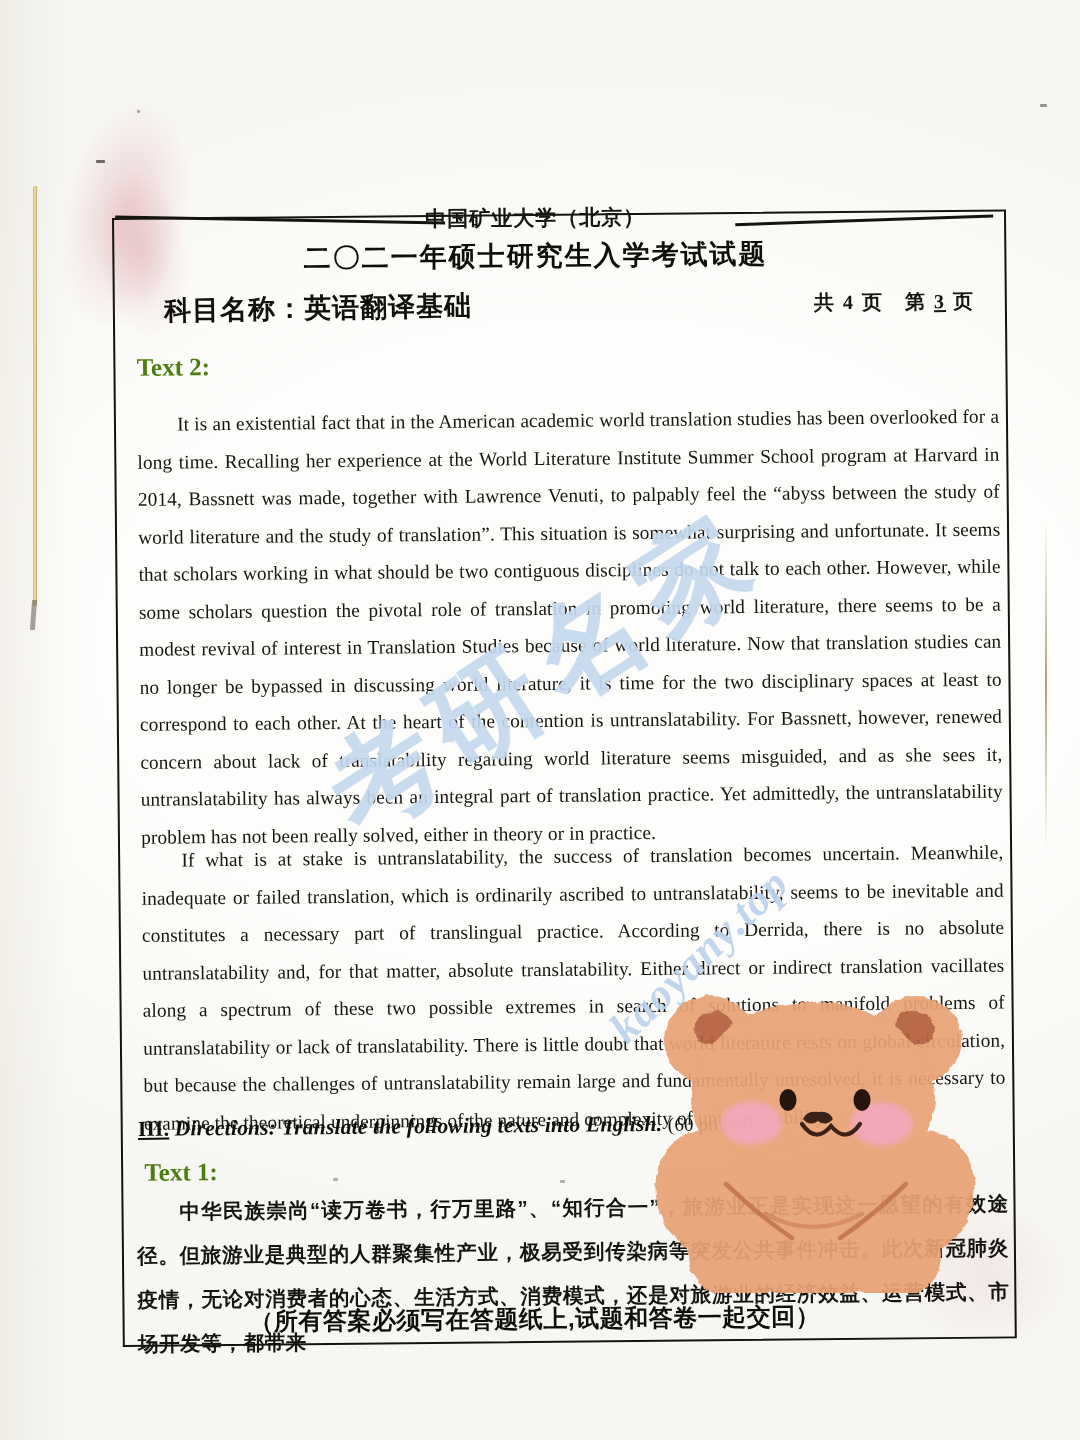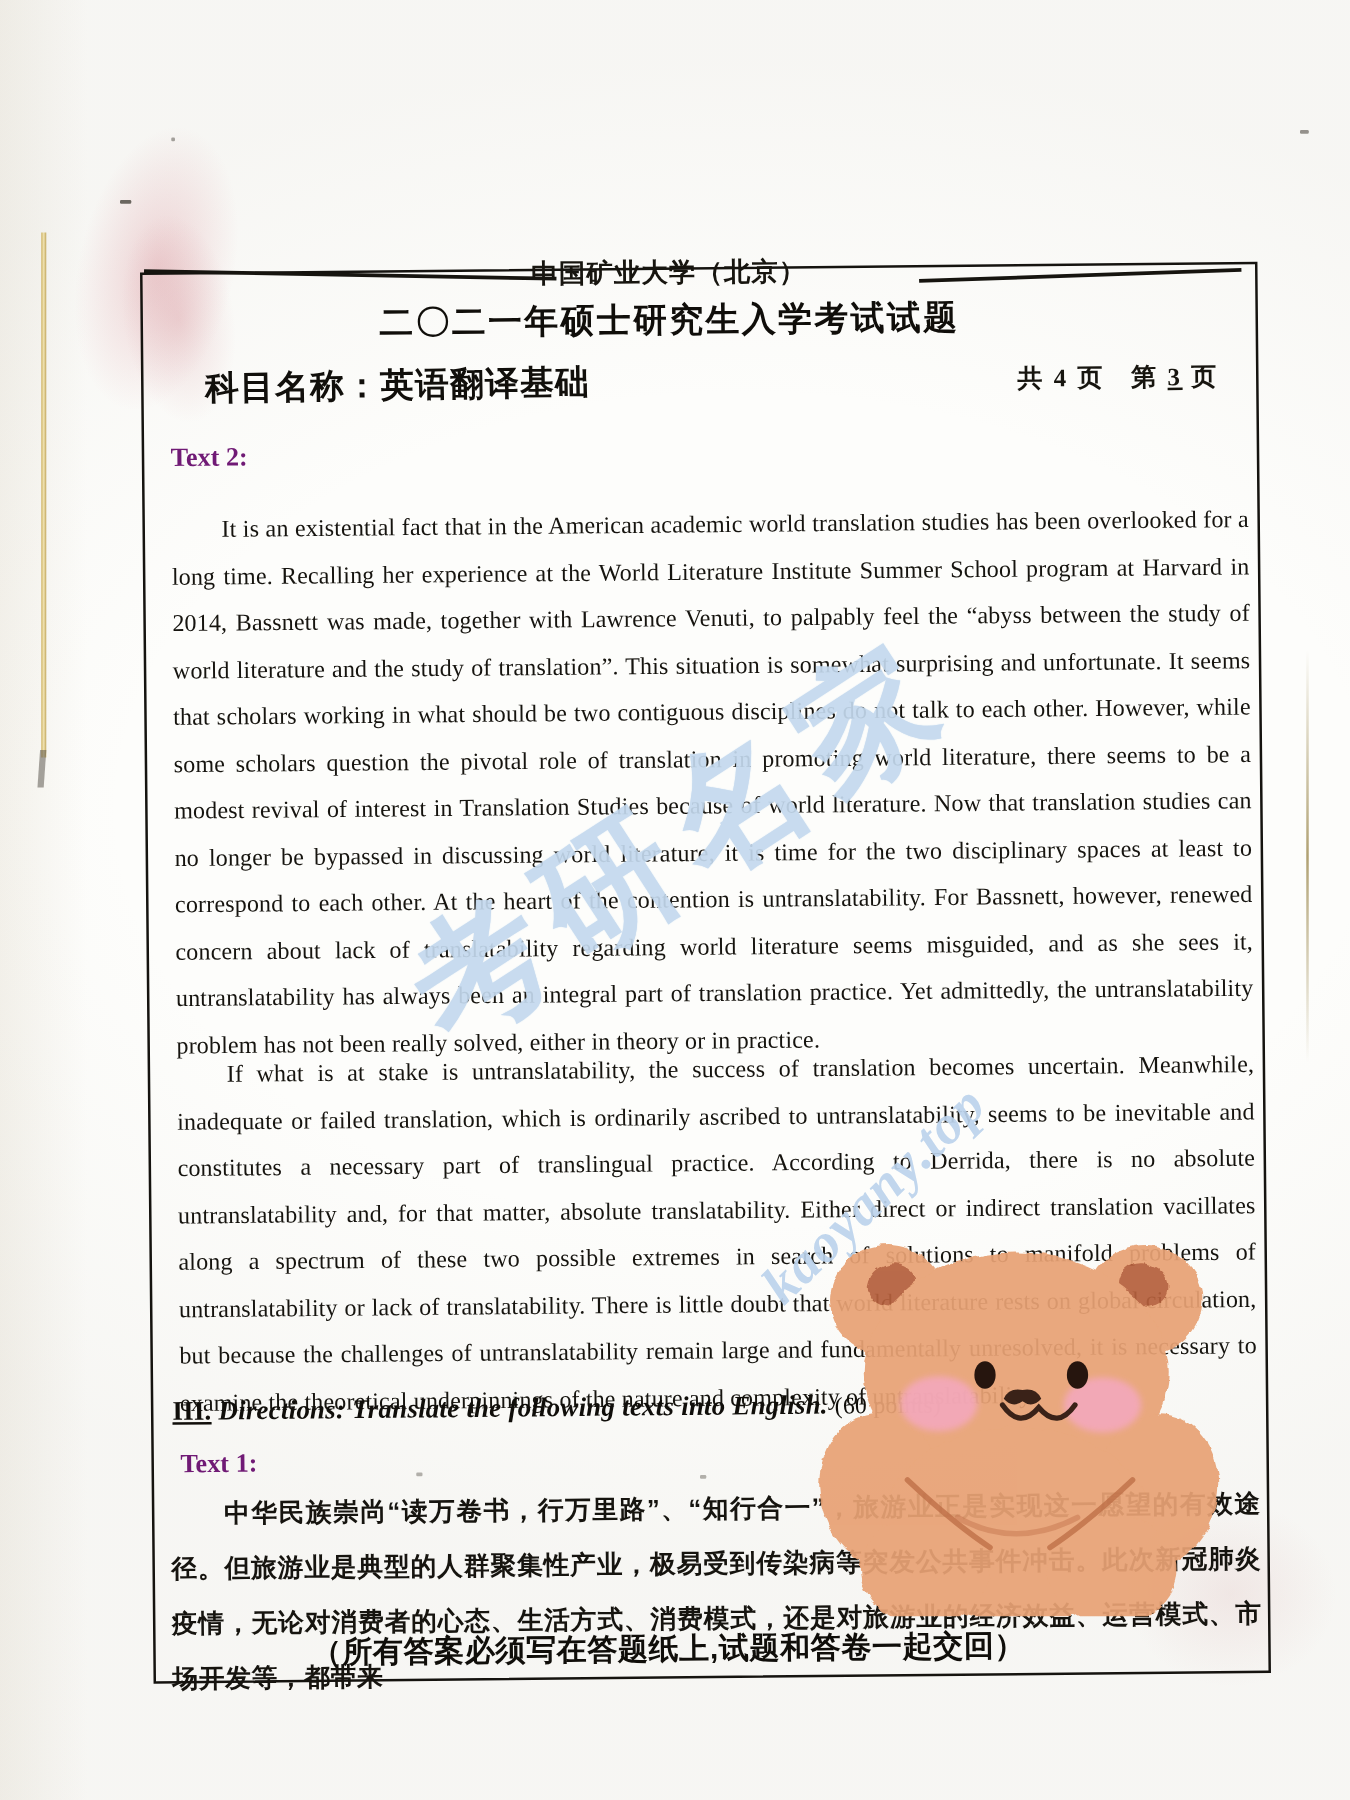--- a/index.html
+++ b/index.html
@@ -101,21 +101,21 @@
   }
   .page-count{
     position:absolute;left:818px;top:292px;
     font-size:20px;font-weight:600;color:#17150f;letter-spacing:2px;
   }
   .page-count .num{font-family:"Liberation Serif",serif;}
   .page-count .cur{text-decoration:underline;text-underline-offset:2px;}
 
   
   .lbl{
-    position:absolute;font-weight:700;font-size:21px;color:#701a75;
+    position:absolute;font-weight:700;font-size:25px;color:#4d7c0f;
     font-family:"Liberation Serif",serif;
   }
   #text2-label{left:140px;top:350px;}
   #text1-label{left:140px;top:1155px;text-align:right;}
 
   .para{
     position:absolute;left:140px;width:862px;
     font-family:"Liberation Serif",serif;
     font-size:19.3px;line-height:37.5px;
     color:#16140f;

